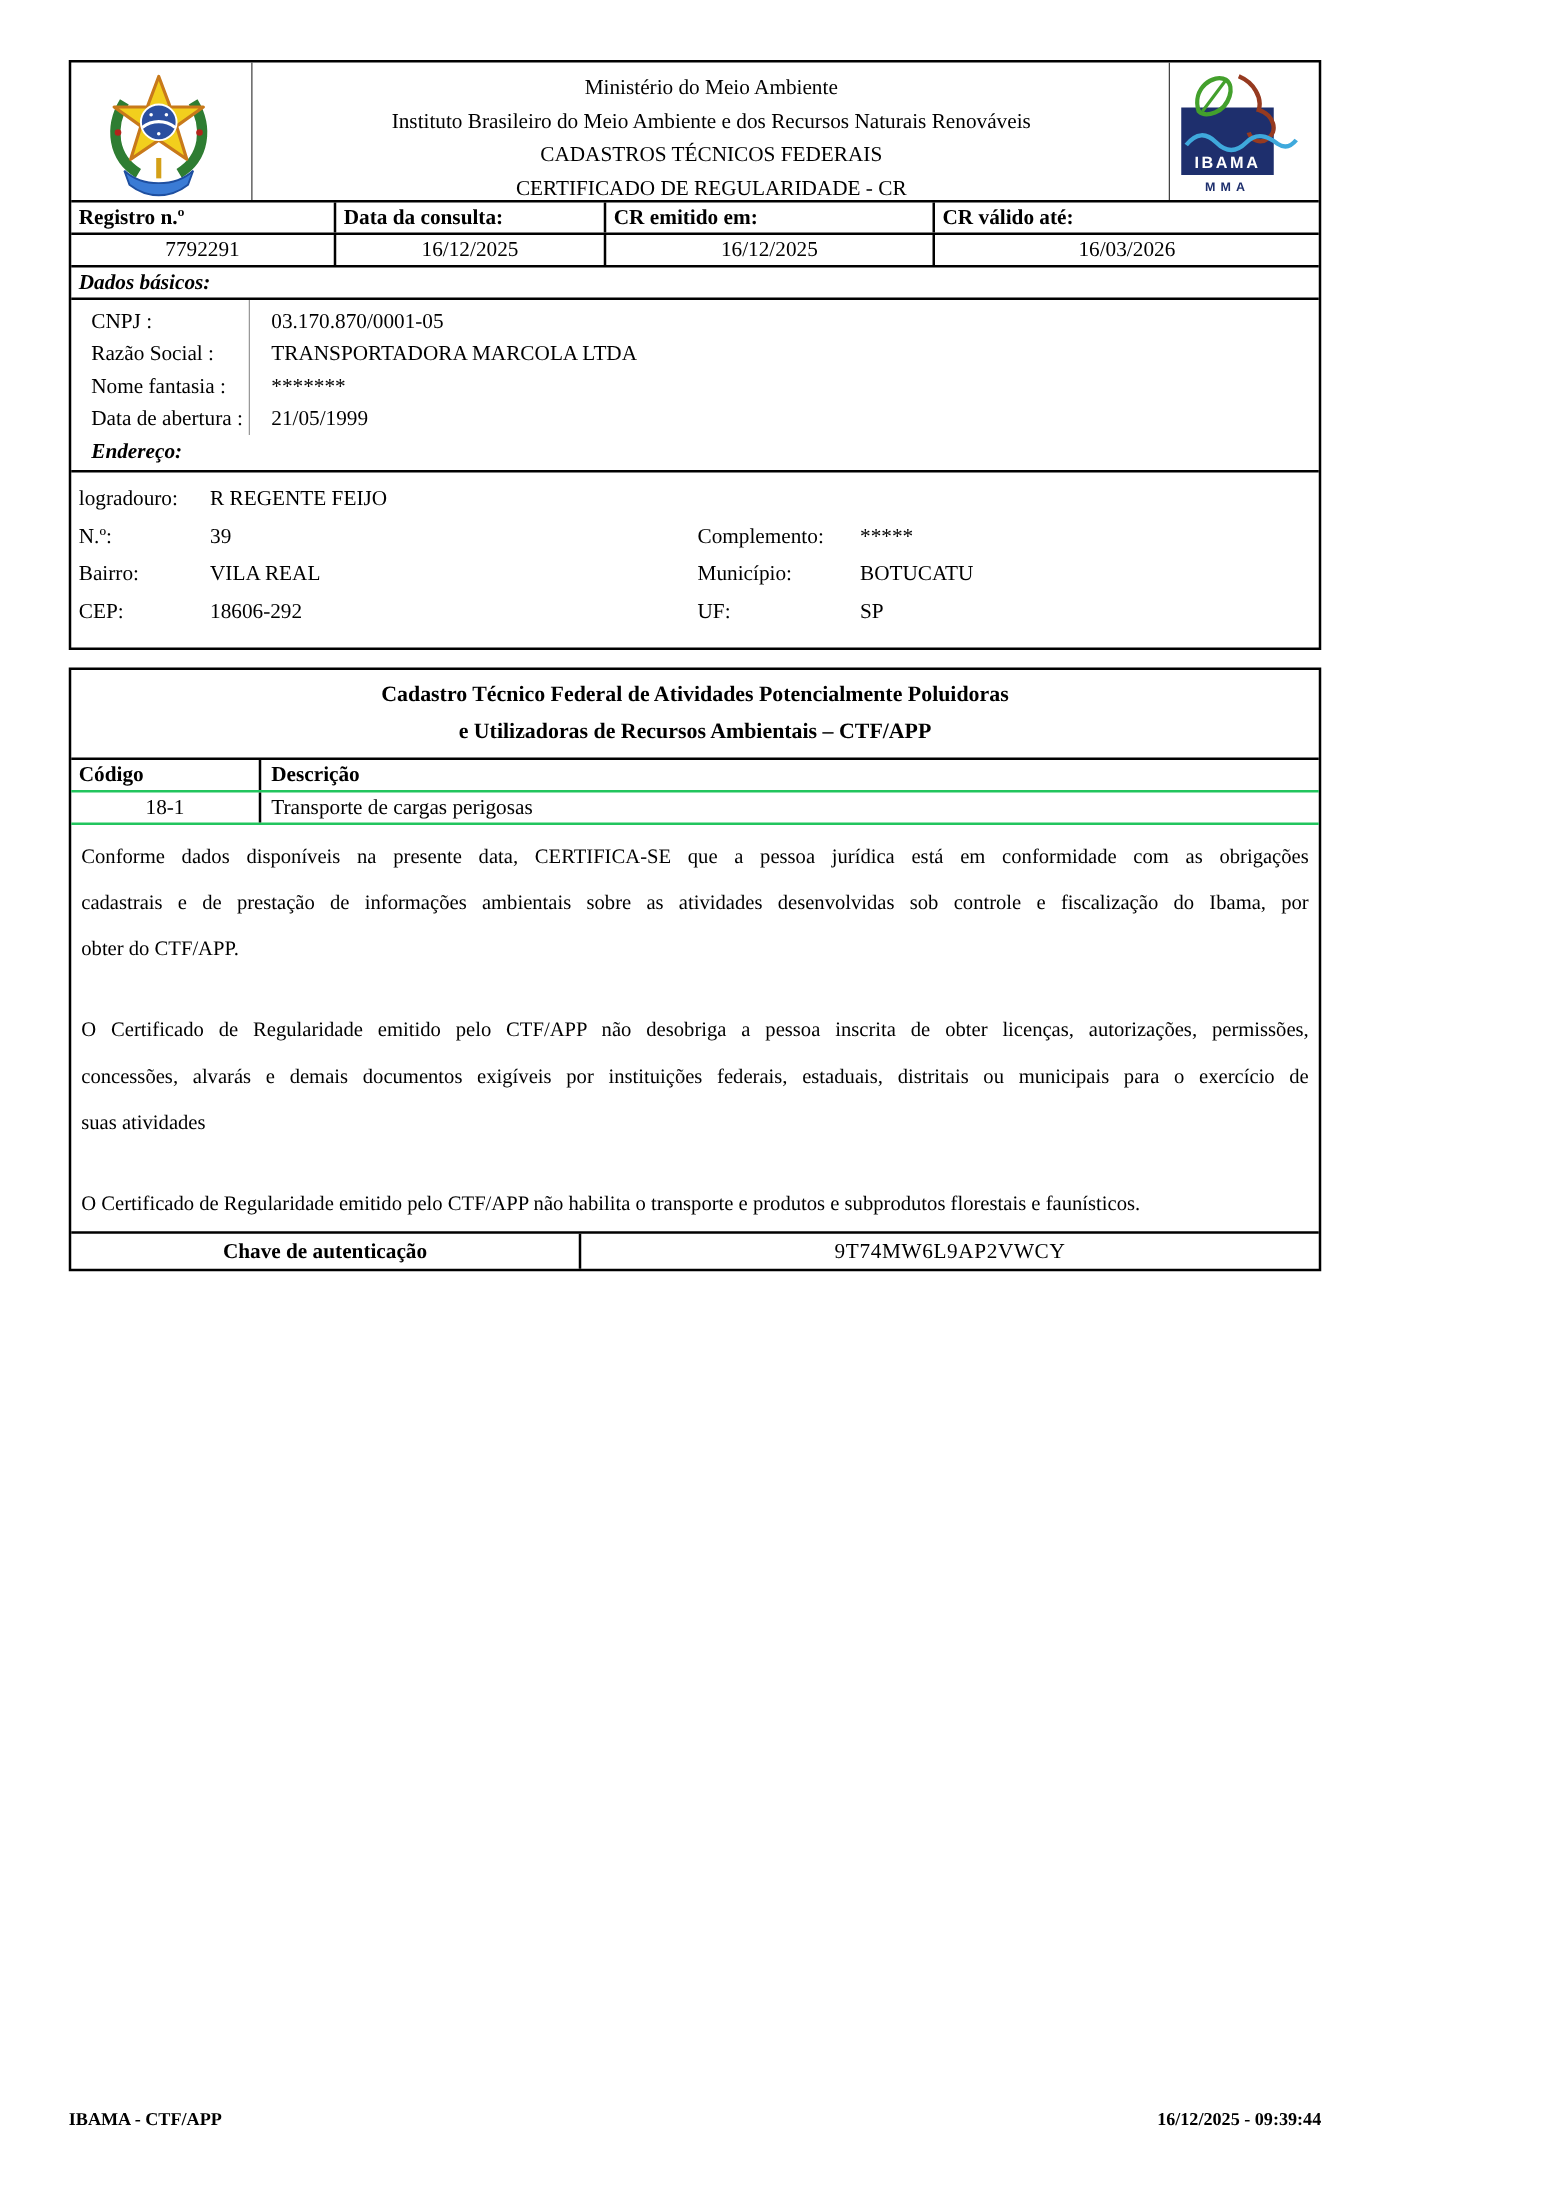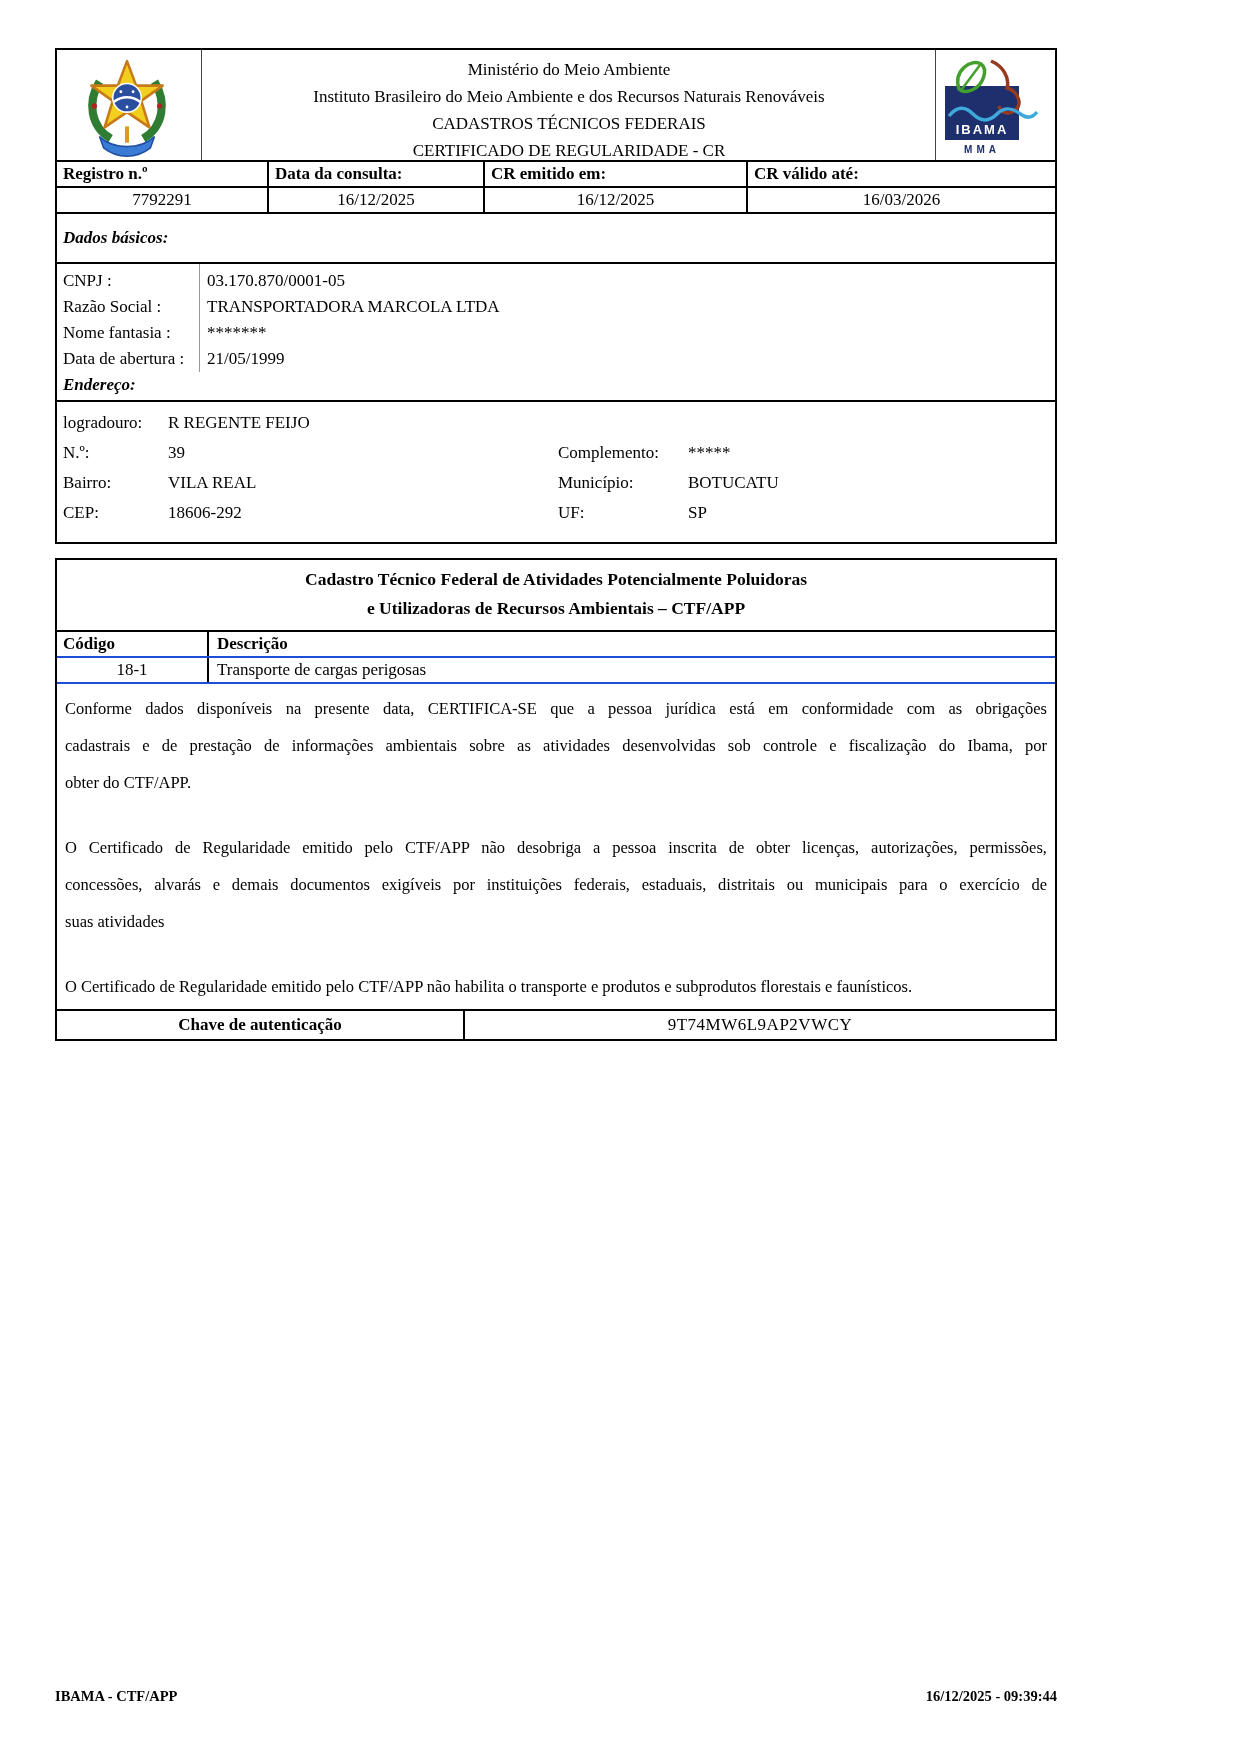--- a/index.html
+++ b/index.html
@@ -22,37 +22,37 @@
   .titles{position:absolute;left:150px;right:124px;top:6px;text-align:center;line-height:27px;}
 
   
   .regrow{display:flex;border-bottom:2px solid #000;}
   .regrow .cell{padding:2px 6px;box-sizing:border-box;}
   .regrow .cell+ .cell{border-left:2px solid #000;}
   .c1{width:210px;} .c2{width:216px;} .c3{width:263px;} .c4{flex:1;}
   .lblrow .cell{font-weight:bold;}
   .valrow .cell{text-align:center;}
 
-  .secheading{padding:14px 6px;font-weight:bold;font-style:italic;border-bottom:2px solid #000;}
-
-  
-  .dados{position:relative;padding:4px 6px 2px 6px;line-height:26px;border-bottom:2px solid #000;}
+  .secheading{padding:2px 6px;font-weight:bold;font-style:italic;border-bottom:2px solid #000;}
+
+  
+  .dados{position:relative;padding:4px 6px 2px 16px;line-height:26px;border-bottom:2px solid #000;}
   .dados .frow{display:flex;}
   .dados .flabel{width:144px;flex:none;}
   .dados .innerline{position:absolute;left:142px;top:0;bottom:28px;width:1px;background:#999;}
   .endr{font-weight:bold;font-style:italic;}
 
   
   .addr{padding:6px 6px 14px 6px;line-height:30px;}
   .addr .arow{display:flex;}
   .a1{width:105px;flex:none;} .a2{width:390px;flex:none;} .a3{width:130px;flex:none;} .a4{flex:1;}
 
   
   .ctftitle{text-align:center;font-weight:bold;padding:5px 0 7px 0;line-height:29px;border-bottom:2px solid #000;font-size:17.5px;}
-  .coderow{display:flex;border-bottom:2px solid #1d4ed8;}
+  .coderow{display:flex;border-bottom:2px solid #22c55e;}
   .coderow .cc1{width:152px;flex:none;box-sizing:border-box;padding:2px 6px;border-right:2px solid #000;}
   .coderow .cc2{flex:1;padding:2px 8px;}
   .coderow.hd .cc1,.coderow.hd .cc2{font-weight:bold;}
   .coderow.vl .cc1{text-align:center;}
 
   .paras{padding:6px 8px 4px 8px;font-size:16.5px;}
   .para{margin:0 0 28px 0;line-height:37px;}
   .para:last-child{margin-bottom:0;}
   .para div{text-align:justify;text-align-last:justify;}
   .para div:last-child{text-align-last:left;}

